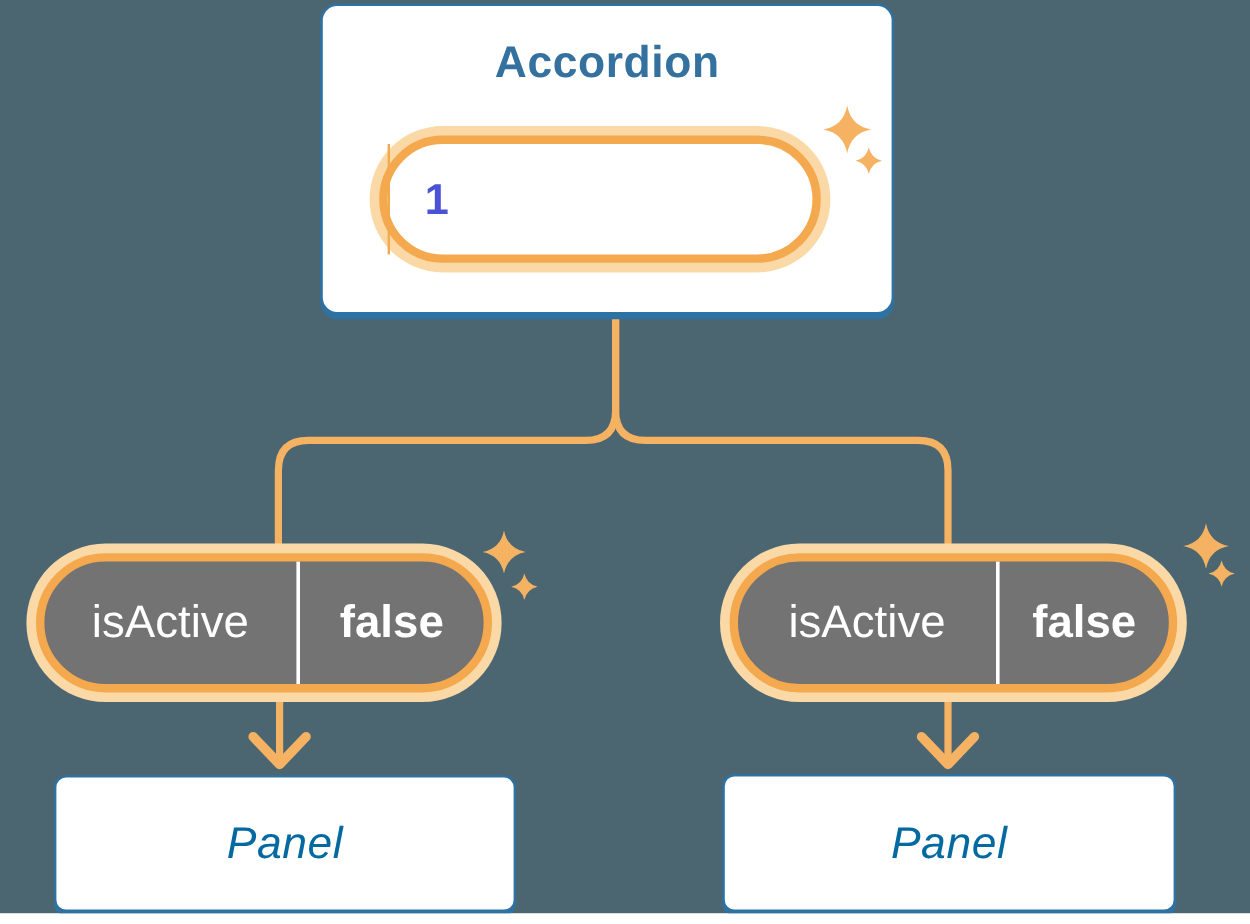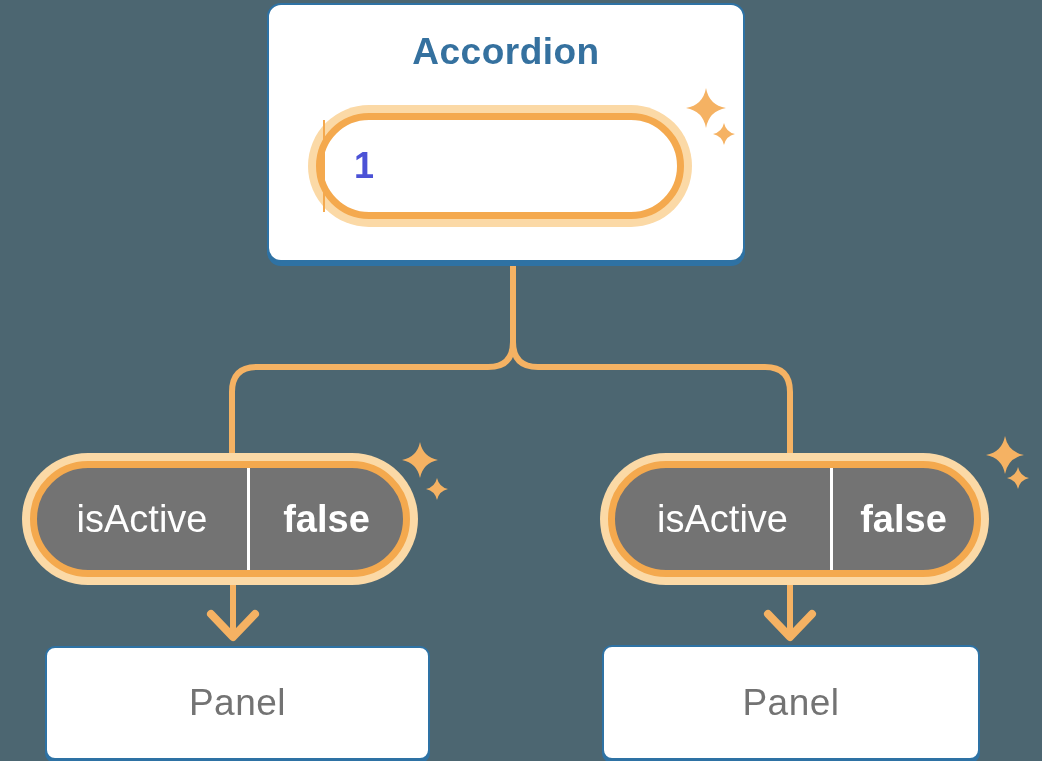--- a/index.html
+++ b/index.html
@@ -92,22 +92,23 @@
     border-radius: 10px;
     box-shadow: 0 3px 0 #2e72a4;
     display: flex;
     align-items: center;
     justify-content: center;
     z-index: 2;
   }
   .panel-title {
     font-size: 37px;
     font-weight: 500;
-    color: #737373;
+    color: #0369a1;
     letter-spacing: 0.5px;
+    font-style: italic;
   }
   .panel-left  { left: 45px;  top: 646px; width: 385px; height: 114px; }
   .panel-right { left: 602px; top: 645px; width: 378px; height: 115px; }
 </style>
 </head>
 <body>
 
 <div class="canvas">
 
   <svg id="connector-layer" class="layer" viewBox="0 0 1042 770">

